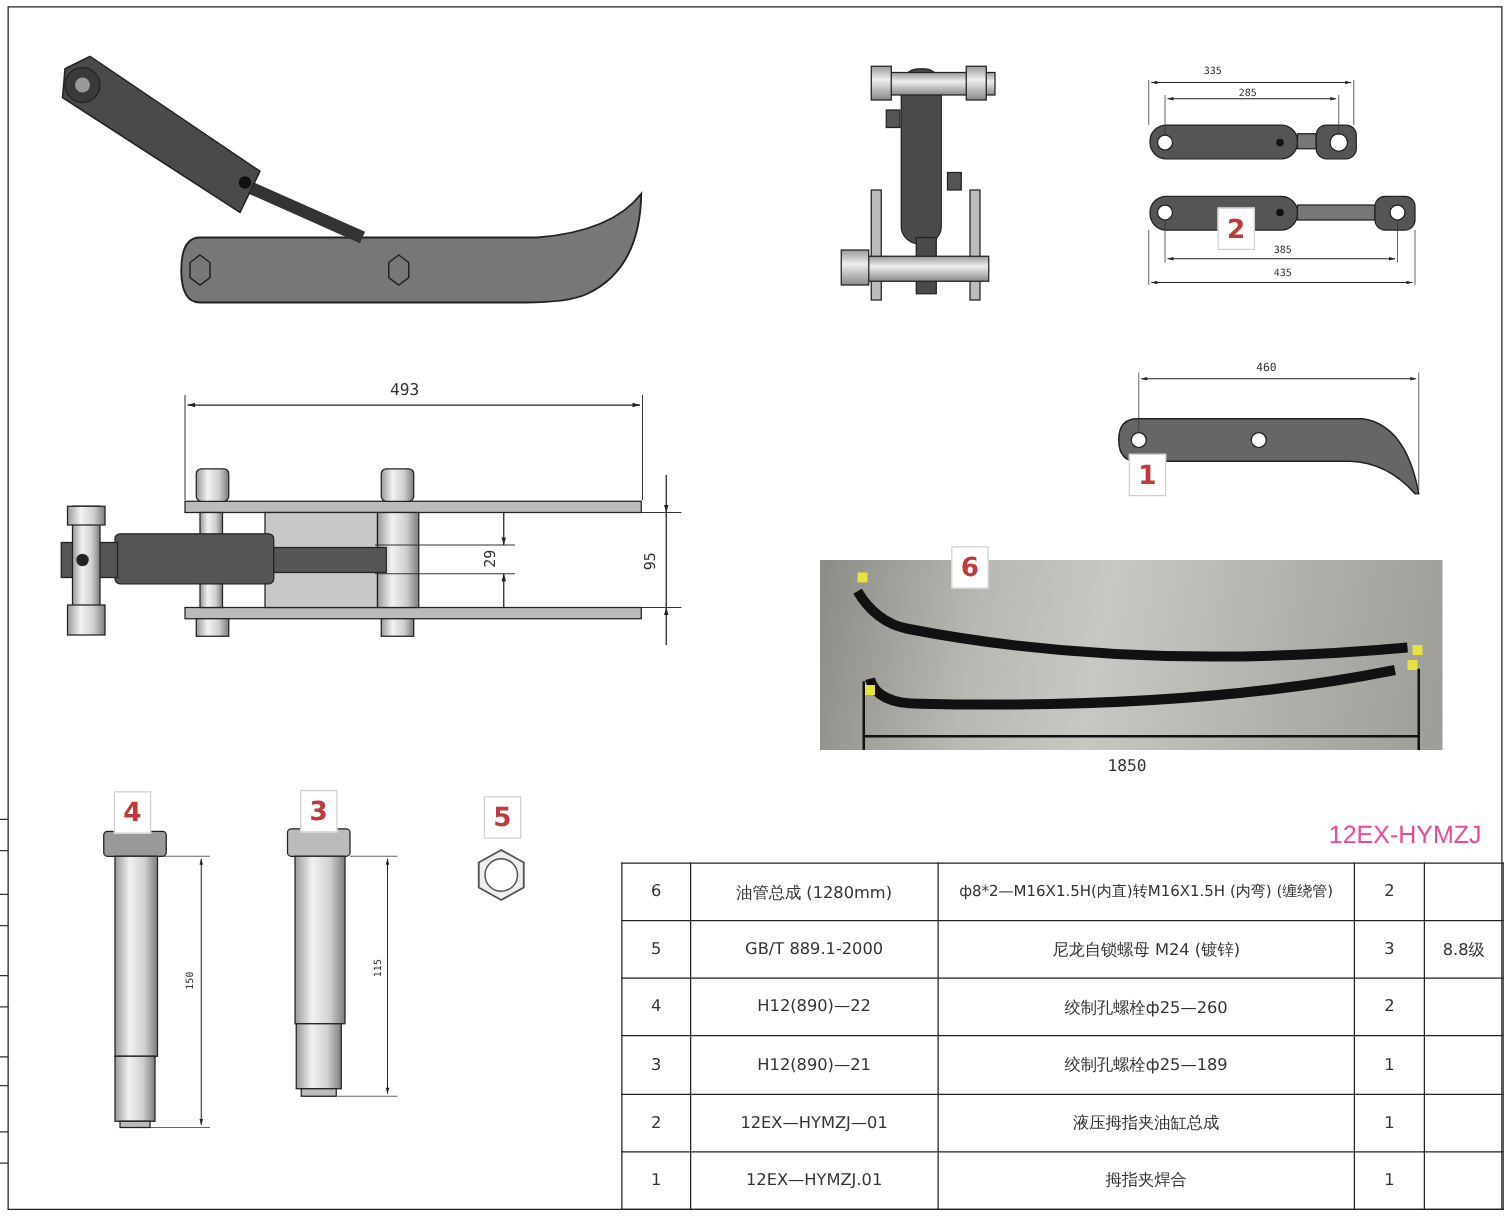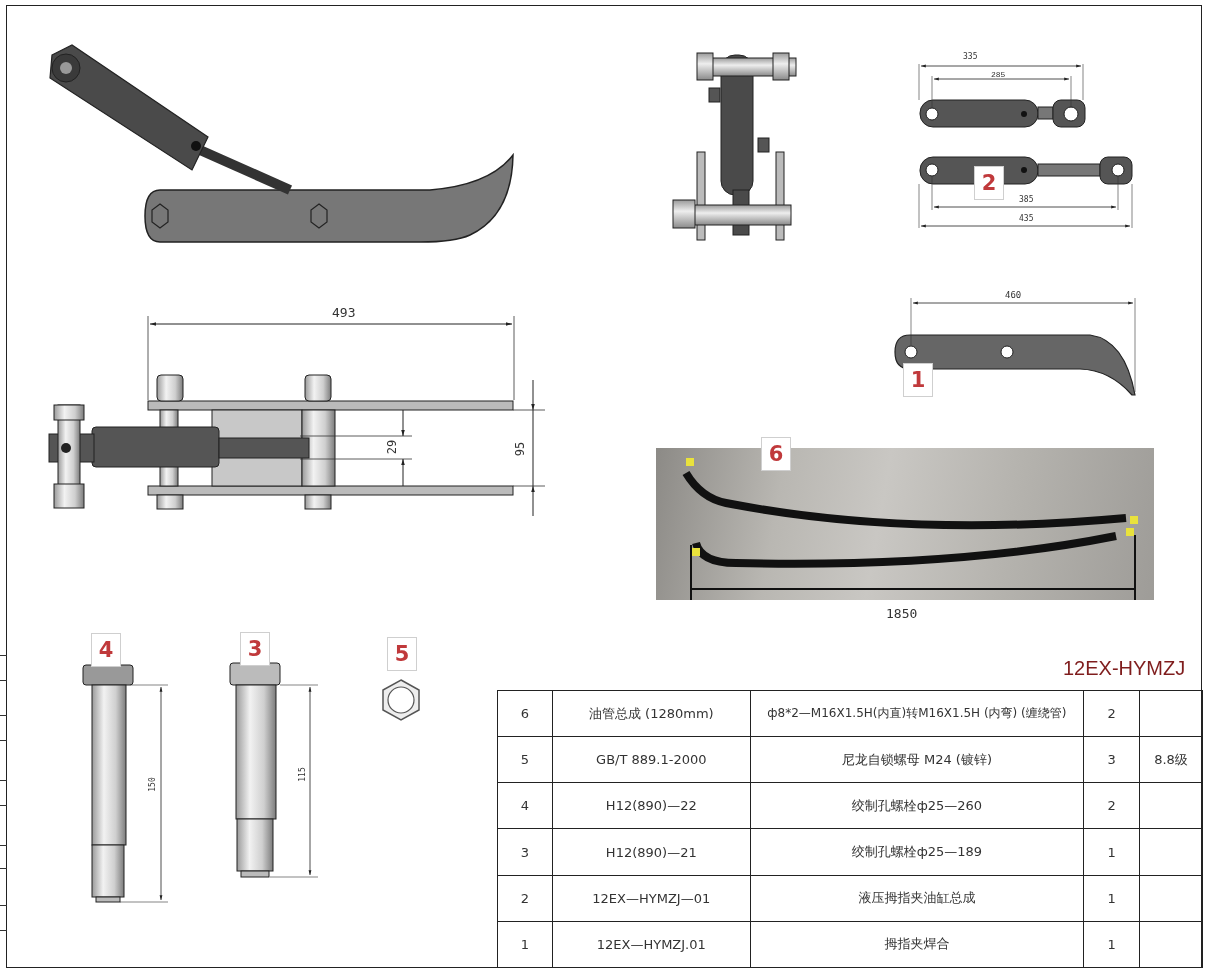--- a/index.html
+++ b/index.html
@@ -3,21 +3,21 @@
 <meta charset="utf-8">
 <style>
   html,body{margin:0;padding:0;background:#ffffff;}
   body{width:1209px;height:974px;position:relative;overflow:hidden;font-family:"DejaVu Sans",sans-serif;}
   .frame{position:absolute;left:6px;top:5px;width:1196px;height:963px;border:1.5px solid #222;box-sizing:border-box;}
   .left-strip{position:absolute;left:0;top:640px;width:7px;height:330px;}
   .left-strip .tick{position:absolute;left:0;width:7px;border-top:1px solid #333;}
   .svgwrap{position:absolute;left:0;top:0;}
   .callout{position:absolute;width:28px;height:32px;background:#fff;border:1px solid #cfcfcf;color:#c0393b;font-family:"DejaVu Sans",sans-serif;font-weight:bold;font-size:21px;text-align:center;line-height:32px;}
   .dim{position:absolute;font-family:"DejaVu Sans Mono",monospace;color:#333;}
-  .code{position:absolute;left:1063px;top:657px;color:#7f1d1d;font-size:20px;font-family:"Liberation Sans",sans-serif;}
+  .code{position:absolute;left:1063px;top:657px;color:#ec4899;font-size:20px;font-family:"Liberation Sans",sans-serif;}
   table.bom{position:absolute;left:497px;top:690px;border-collapse:collapse;width:706px;height:278px;font-family:"DejaVu Sans",sans-serif;font-size:13px;color:#333;}
   table.bom td{border:1.5px solid #222;text-align:center;padding:0;height:38px;}
   .photo{position:absolute;left:656px;top:448px;width:498px;height:152px;background:linear-gradient(100deg,#8c8a86 0%,#b9b7b2 25%,#c9c7c3 45%,#b5b3ae 70%,#9e9c98 100%);}
 </style>
 </head>
 <body>
 
 <div class="frame"></div>
 
 <div class="left-strip">
@@ -171,25 +171,25 @@
     <rect x="30" y="10" width="8" height="8" fill="#e9e23c"></rect>
     <rect x="36" y="100" width="8" height="8" fill="#e9e23c"></rect>
     <rect x="474" y="68" width="8" height="8" fill="#e9e23c"></rect>
     <rect x="470" y="80" width="8" height="8" fill="#e9e23c"></rect>
     <line x1="35" y1="97" x2="35" y2="160" stroke="#111" stroke-width="2"></line>
     <line x1="479" y1="87" x2="479" y2="160" stroke="#111" stroke-width="2"></line>
     <line x1="35" y1="141" x2="479" y2="141" stroke="#111" stroke-width="2"></line>
   </svg>
 </div>
 
-<div class="dim" style="left:312px;top:305px;font-size:13px;margin-left:20px;">493</div>
+<div class="dim" style="left:312px;top:305px;font-size:13px;">493</div>
 <div class="dim" style="left:385px;top:440px;font-size:12px;transform:rotate(-90deg);">29</div>
 <div class="dim" style="left:513px;top:442px;font-size:12px;transform:rotate(-90deg);">95</div>
 <div class="dim" style="left:963px;top:52px;font-size:8px;">335</div>
-<div class="dim" style="left:991px;top:70px;font-size:8px;font-family:Liberation Mono, monospace;">285</div>
+<div class="dim" style="left:991px;top:70px;font-size:8px;">285</div>
 <div class="dim" style="left:1019px;top:195px;font-size:8px;">385</div>
 <div class="dim" style="left:1019px;top:214px;font-size:8px;">435</div>
 <div class="dim" style="left:1005px;top:290px;font-size:9px;">460</div>
 <div class="dim" style="left:886px;top:606px;font-size:13px;">1850</div>
 <div class="dim" style="left:145px;top:780px;font-size:8px;transform:rotate(-90deg);">150</div>
 <div class="dim" style="left:295px;top:770px;font-size:8px;transform:rotate(-90deg);">115</div>
 
 <div class="callout" style="left:903px;top:363px;">1</div>
 <div class="callout" style="left:974px;top:166px;">2</div>
 <div class="callout" style="left:240px;top:632px;">3</div>

